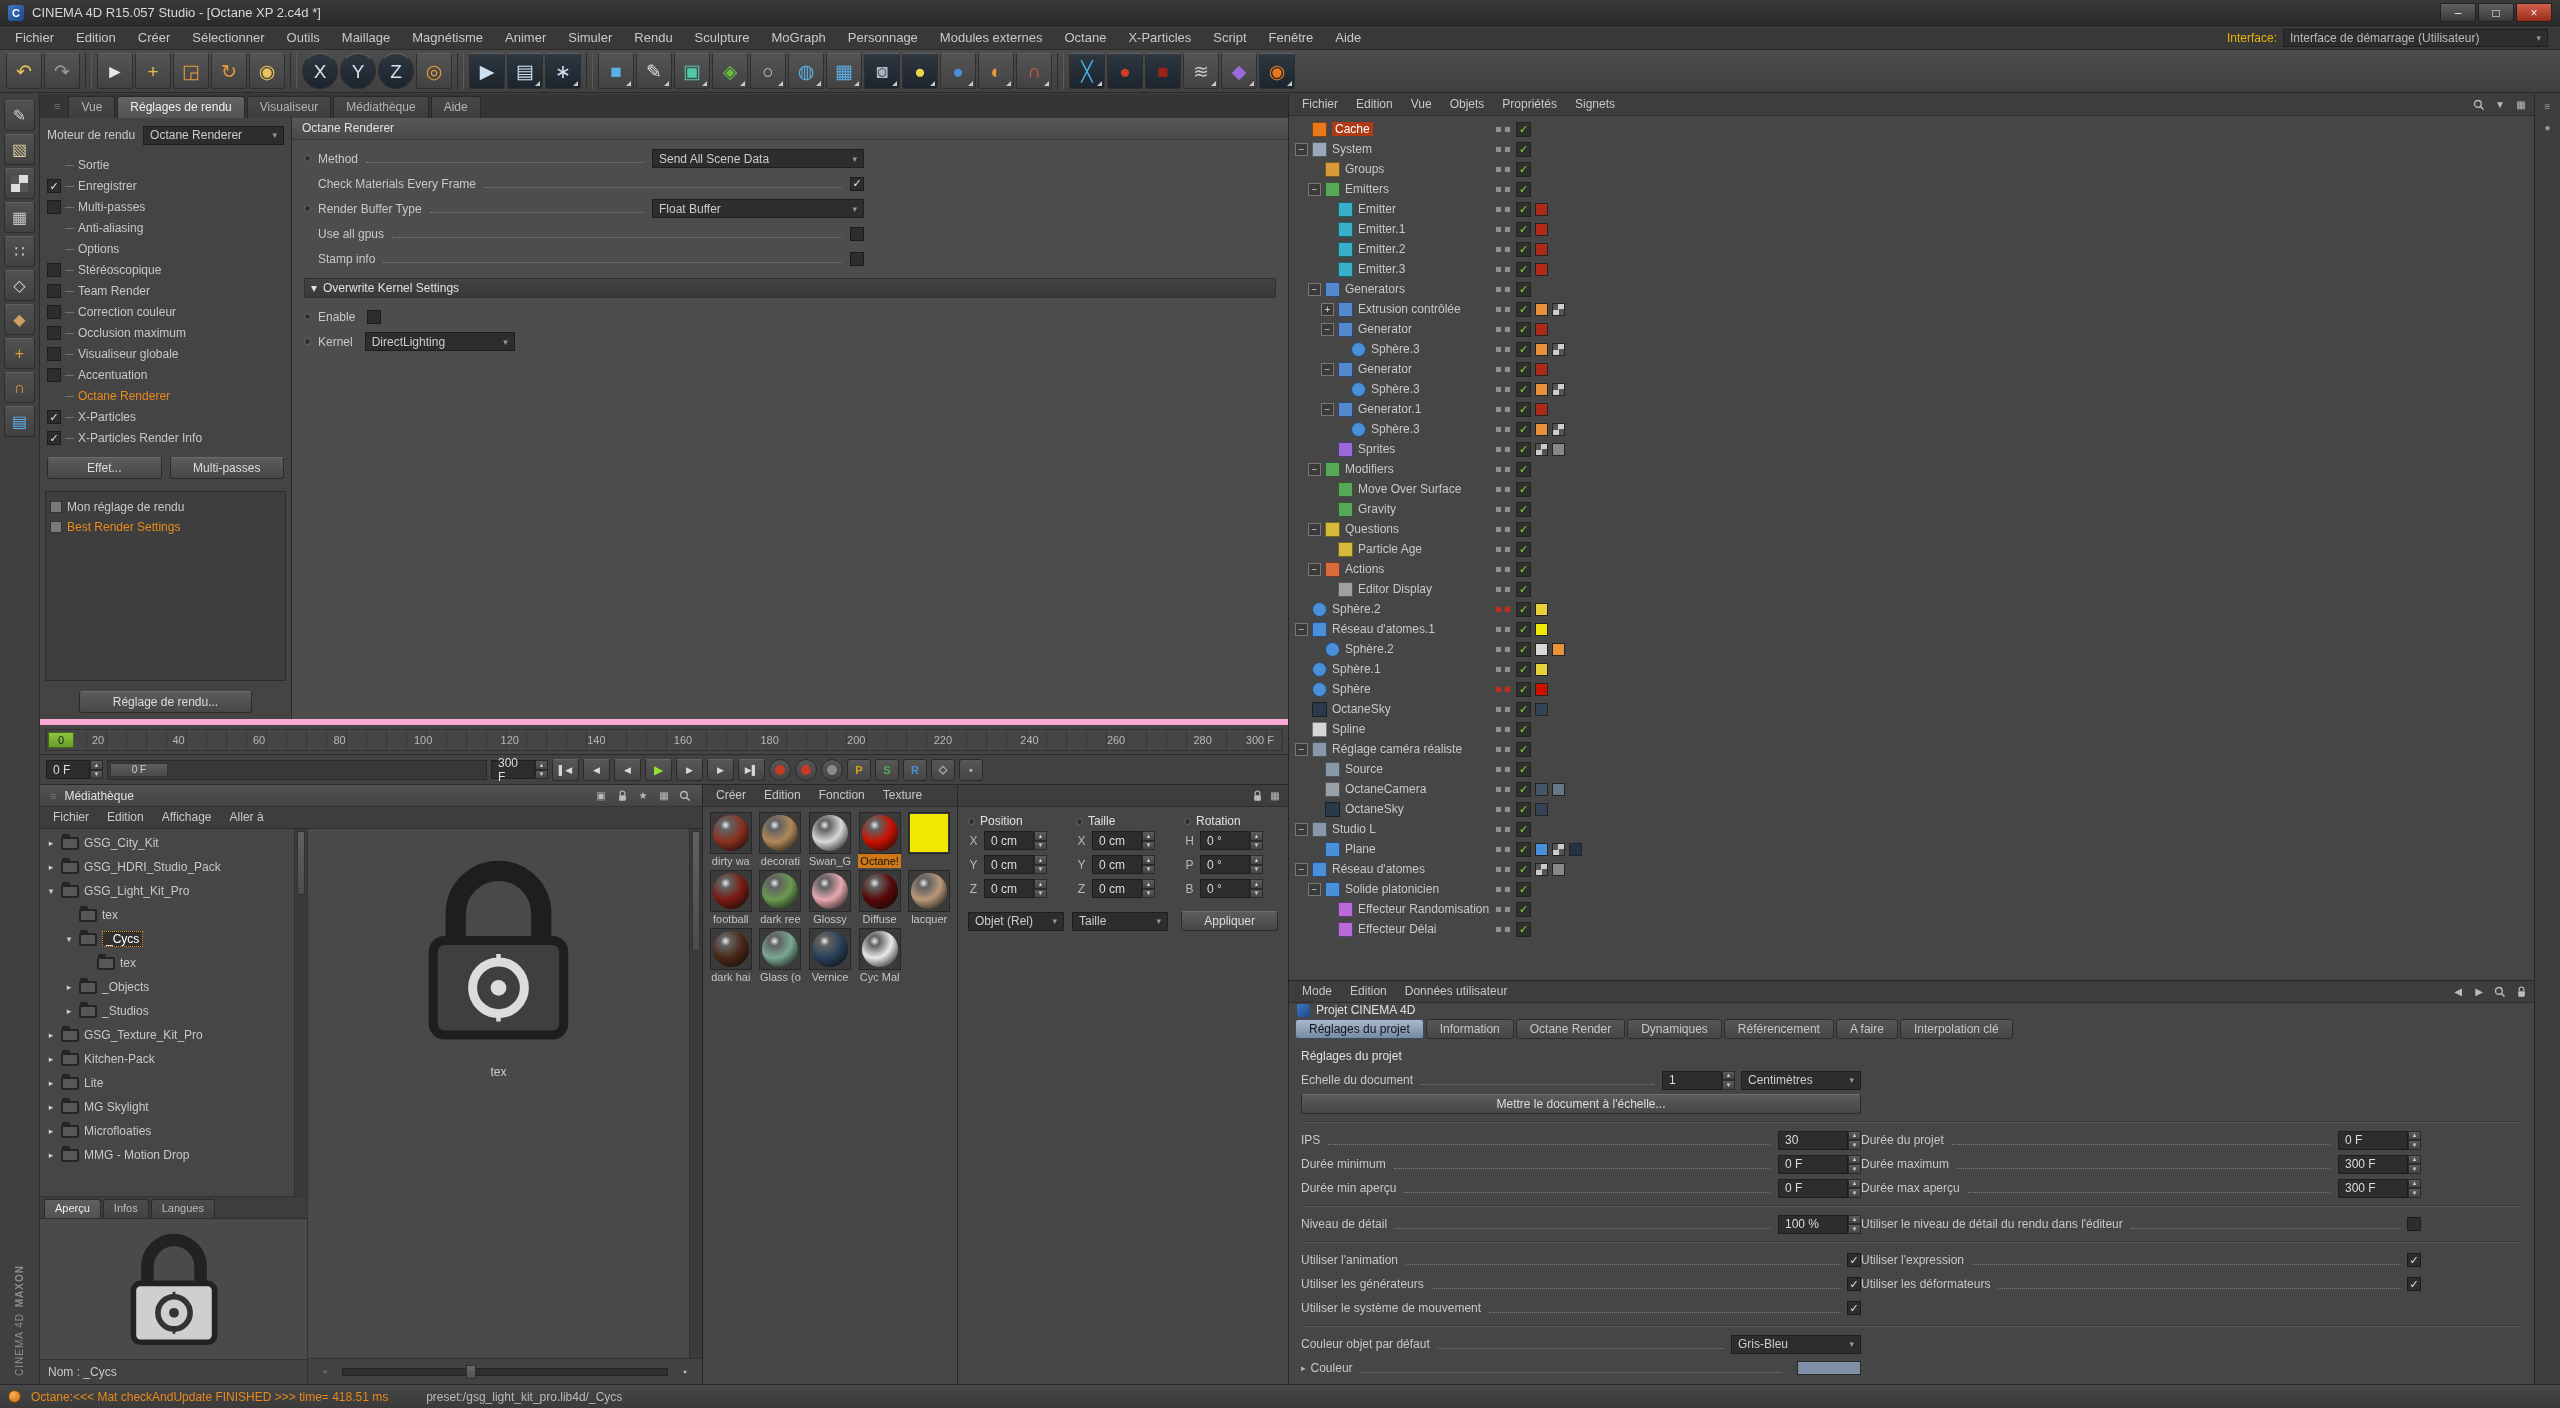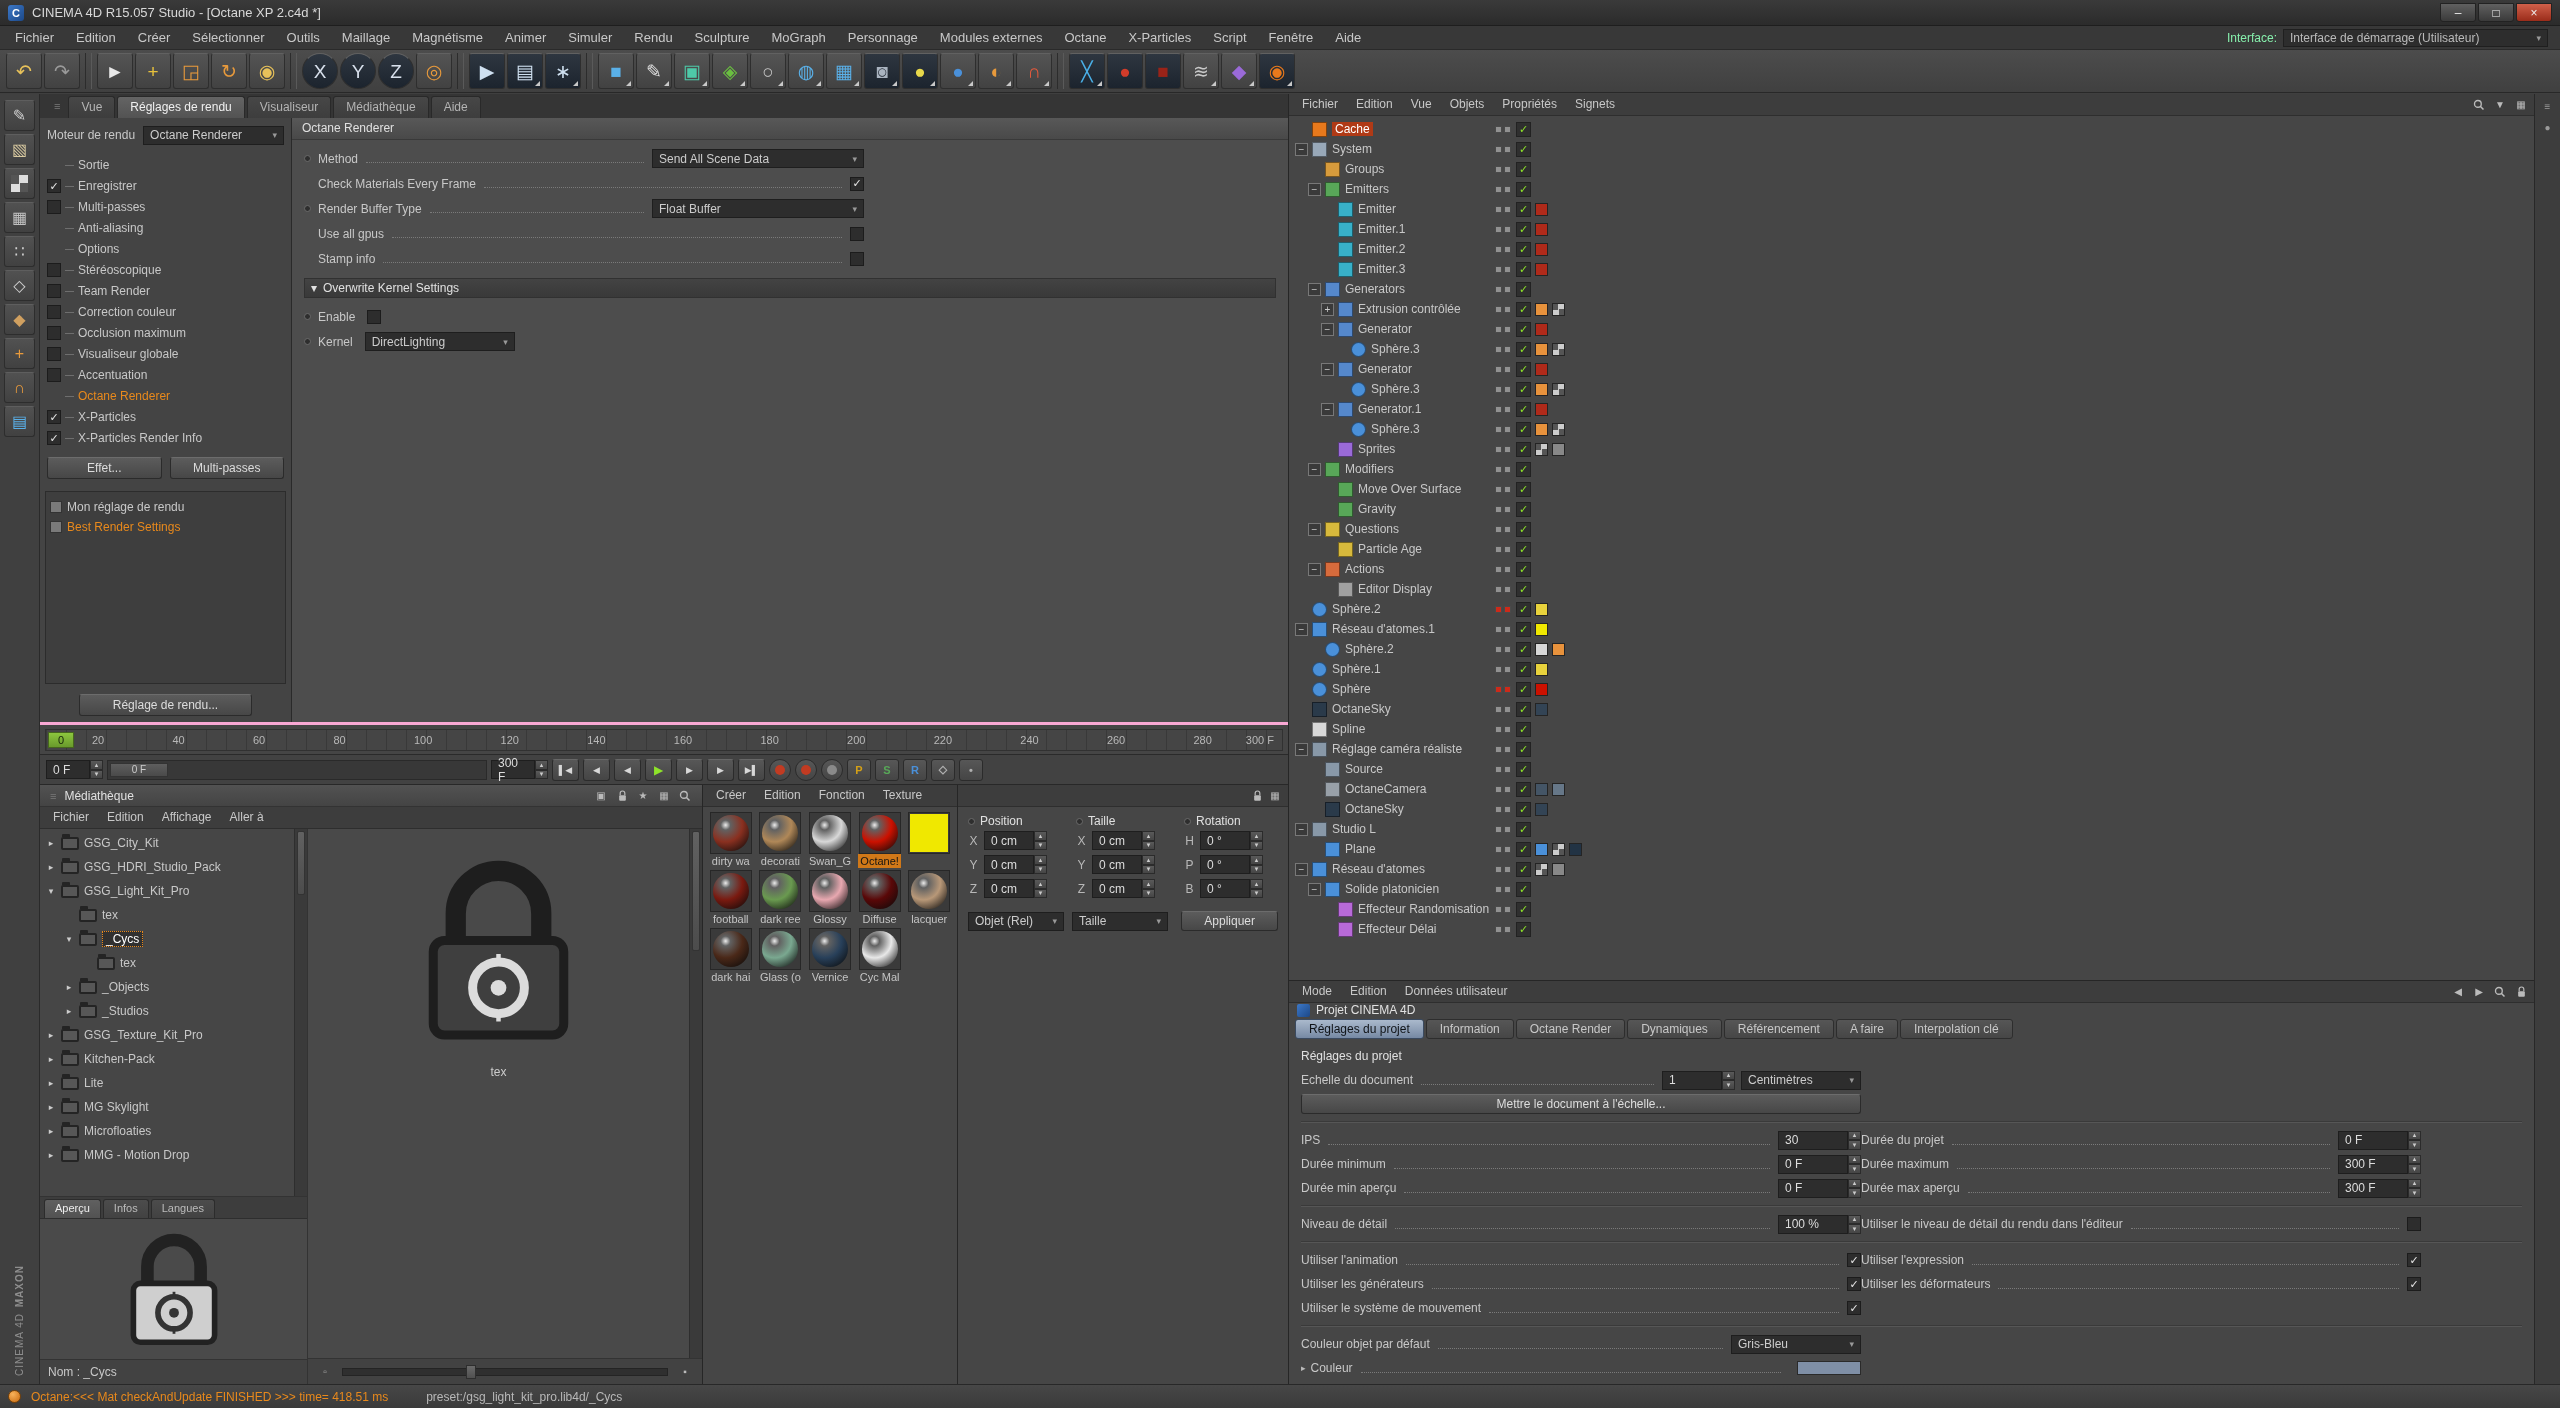--- a/index.html
+++ b/index.html
@@ -10,21 +10,21 @@
 .titlebar{position:absolute;top:0;left:0;right:0;height:26px;background:linear-gradient(#3a3a3a,#2b2b2b);display:flex;align-items:center;padding:0 8px;border-bottom:1px solid #1e1e1e}
 .app-icon{width:16px;height:16px;border-radius:3px;background:linear-gradient(135deg,#3c78c8,#1c4888);color:#fff;font-size:11px;font-weight:bold;display:flex;align-items:center;justify-content:center;margin-right:8px}
 .title-text{font-size:13px;color:#d8d8d8}
 .win-buttons{margin-left:auto;display:flex}
 .win-btn{width:36px;height:19px;display:flex;align-items:center;justify-content:center;font-size:12px;color:#eee;background:linear-gradient(#606060,#3a3a3a);border:1px solid #222;border-radius:0 0 3px 3px;margin-left:2px}
 .win-btn.close{background:linear-gradient(#d0604a,#9a2c1a)}
 
 .menubar{position:absolute;top:26px;left:0;right:0;height:24px;background:#383838;border-bottom:1px solid #2a2a2a;display:flex;align-items:center;padding:0 4px}
 .menu-item{padding:0 11px;font-size:13px;color:#c8c8c8;line-height:23px;white-space:nowrap}
 .iface{margin-left:auto;display:flex;align-items:center;gap:6px;padding-right:8px}
-.iface-label{font-size:12px;color:#86efac}
+.iface-label{font-size:12px;color:#eab308}
 .iface-dd{width:265px;height:18px;background:#2d2d2d;border:1px solid #1f1f1f;display:flex;align-items:center;padding:0 6px;font-size:12px;color:#bbb}
 .dd-arrow{margin-left:auto;font-size:9px;color:#999;padding-left:8px}
 
 .toolbar{position:absolute;top:50px;left:0;right:0;height:43px;background:linear-gradient(#4c4c4c,#404040);border-bottom:1px solid #282828;display:flex;align-items:center;padding:0 6px;gap:2px}
 .tb-btn{width:36px;height:36px;border-radius:3px;background:linear-gradient(#545454,#424242);border:1px solid #2e2e2e;border-top-color:#616161;display:flex;align-items:center;justify-content:center;font-size:19px;position:relative;flex:none}
 .tb-btn.dark{background:linear-gradient(#2e3640,#1c242e)}
 .tb-btn.circ{border-radius:50%}
 .tb-glyph{line-height:1}
 .tb-corner{position:absolute;right:2px;bottom:2px;width:0;height:0;border-left:5px solid transparent;border-bottom:5px solid #c8c8c8}
 .tb-sep{width:7px;height:36px;border-left:1px solid #2c2c2c;border-right:1px solid #5a5a5a;margin:0 3px;flex:none}
@@ -35,21 +35,21 @@
 .dock-btn .checker{width:17px;height:17px;background:conic-gradient(#ddd 0 25%,#555 0 50%,#ddd 0 75%,#555 0)}
 .brand{margin-top:auto;padding-bottom:8px;display:flex;flex-direction:column;align-items:center;gap:6px}
 .vtext{writing-mode:vertical-rl;transform:rotate(180deg);font-size:10px;color:#8e8e8e;letter-spacing:1px}
 .vtext.b{font-weight:bold}
 
 .leftcol{width:1249px;display:flex;flex-direction:column;border-right:1px solid #262626;flex:none}
 .rs-tabs{height:24px;background:#353535;display:flex;align-items:flex-end;padding-left:8px;gap:2px}
 .grip{color:#7a7a7a;font-size:11px;align-self:center;padding:0 6px}
 .rs-tab{padding:3px 12px 4px;font-size:12px;color:#b4b4b4;background:linear-gradient(#474747,#3d3d3d);border:1px solid #292929;border-bottom:none;border-radius:3px 3px 0 0;white-space:nowrap}
 .rs-tab.active{background:linear-gradient(#646464,#535353);color:#f0f0f0}
-.rs-wrap{height:612px;display:flex;background:#0c4a6e;border-bottom:3px solid #f9a8d4}
+.rs-wrap{height:612px;display:flex;background:#0c4a6e;border-bottom:6px solid #f9a8d4}
 .rs-left{width:252px;border-right:1px solid #2a2a2a;display:flex;flex-direction:column;padding:6px 5px 4px;background:#444}
 .engine-row{display:flex;align-items:center;gap:8px;padding:2px 2px 10px;font-size:12px}
 .select{height:19px;background:#2d2d2d;border:1px solid #1e1e1e;display:flex;align-items:center;padding:0 6px;font-size:12px;color:#ccc;white-space:nowrap}
 .select .arr{margin-left:auto;font-size:9px;color:#999;padding-left:10px}
 .rs-item{height:21px;display:flex;align-items:center;gap:4px;padding-left:2px;font-size:12px;white-space:nowrap}
 .cb{width:14px;height:14px;background:#2d2d2d;border:1px solid #1c1c1c;color:#e8e8e8;font-size:11px;display:flex;align-items:center;justify-content:center;flex:none}
 .cb.ghost{visibility:hidden}
 .rs-branch{width:9px;border-top:1px solid #6e6e6e;flex:none}
 .rs-item.sel .rs-label{color:#e8891c}
 .btn{background:linear-gradient(#5c5c5c,#474747);border:1px solid #2b2b2b;border-top-color:#6c6c6c;border-radius:3px;color:#ddd;font-size:12px;display:flex;align-items:center;justify-content:center;white-space:nowrap}

